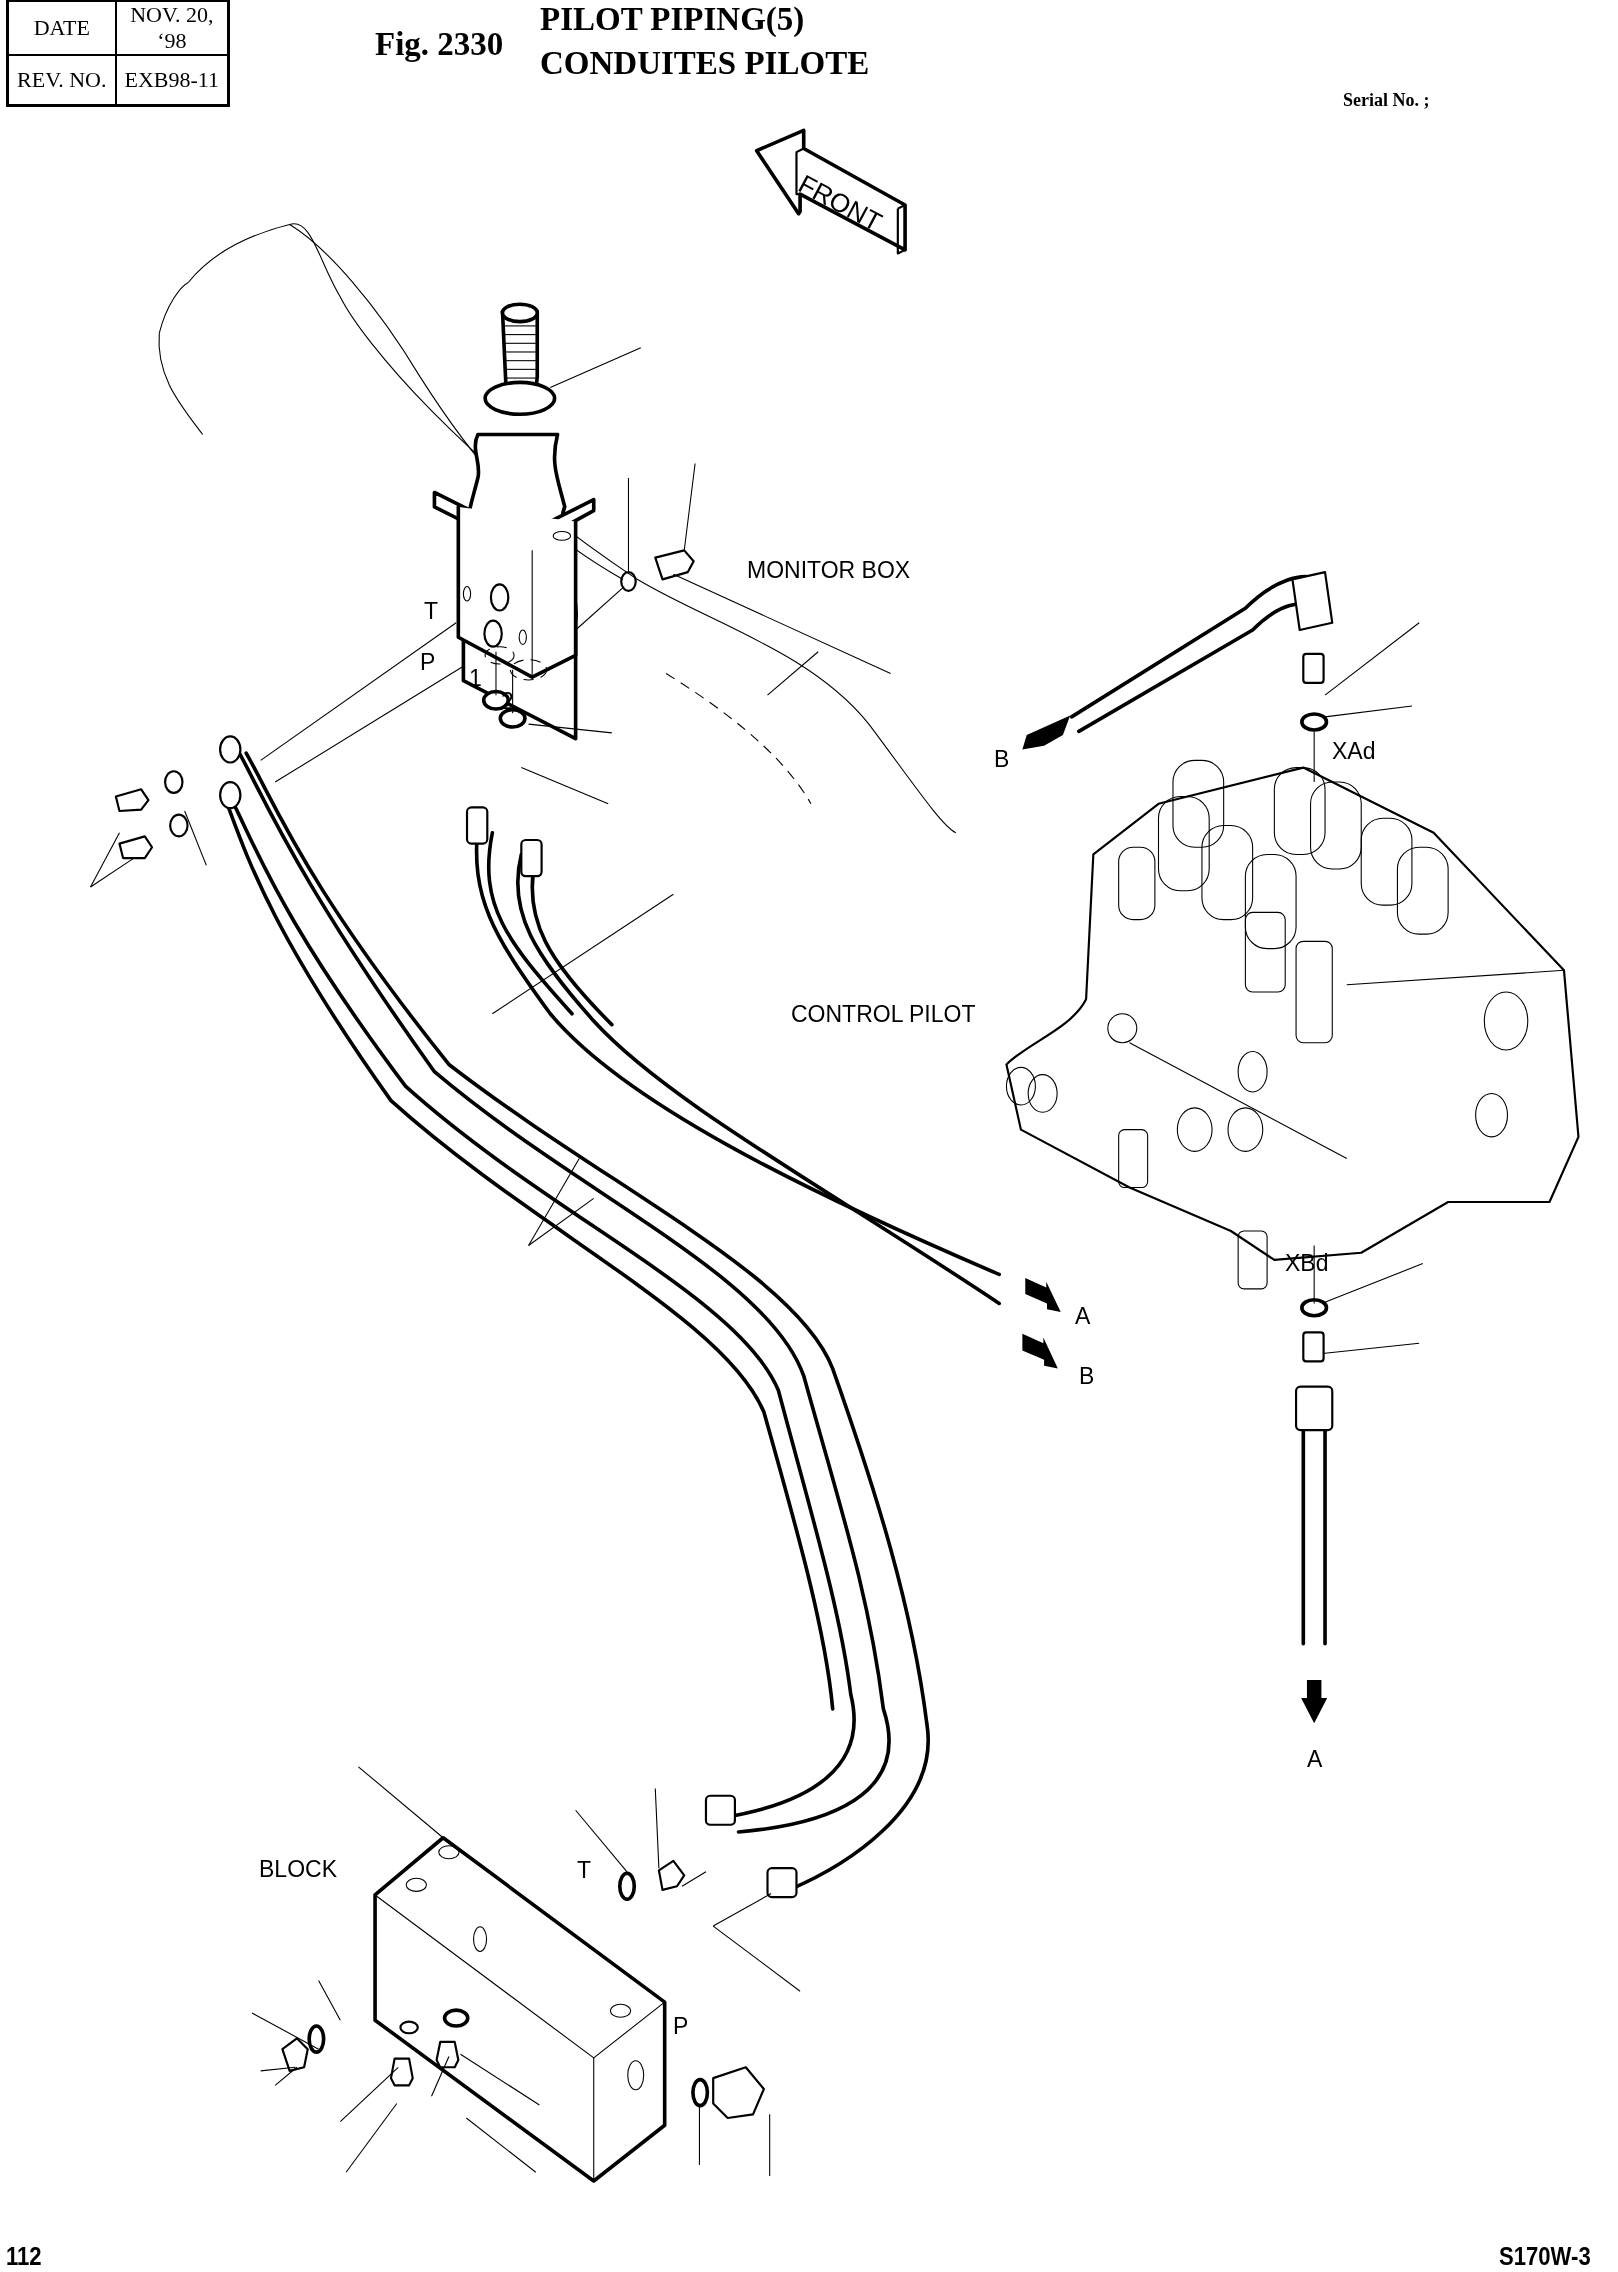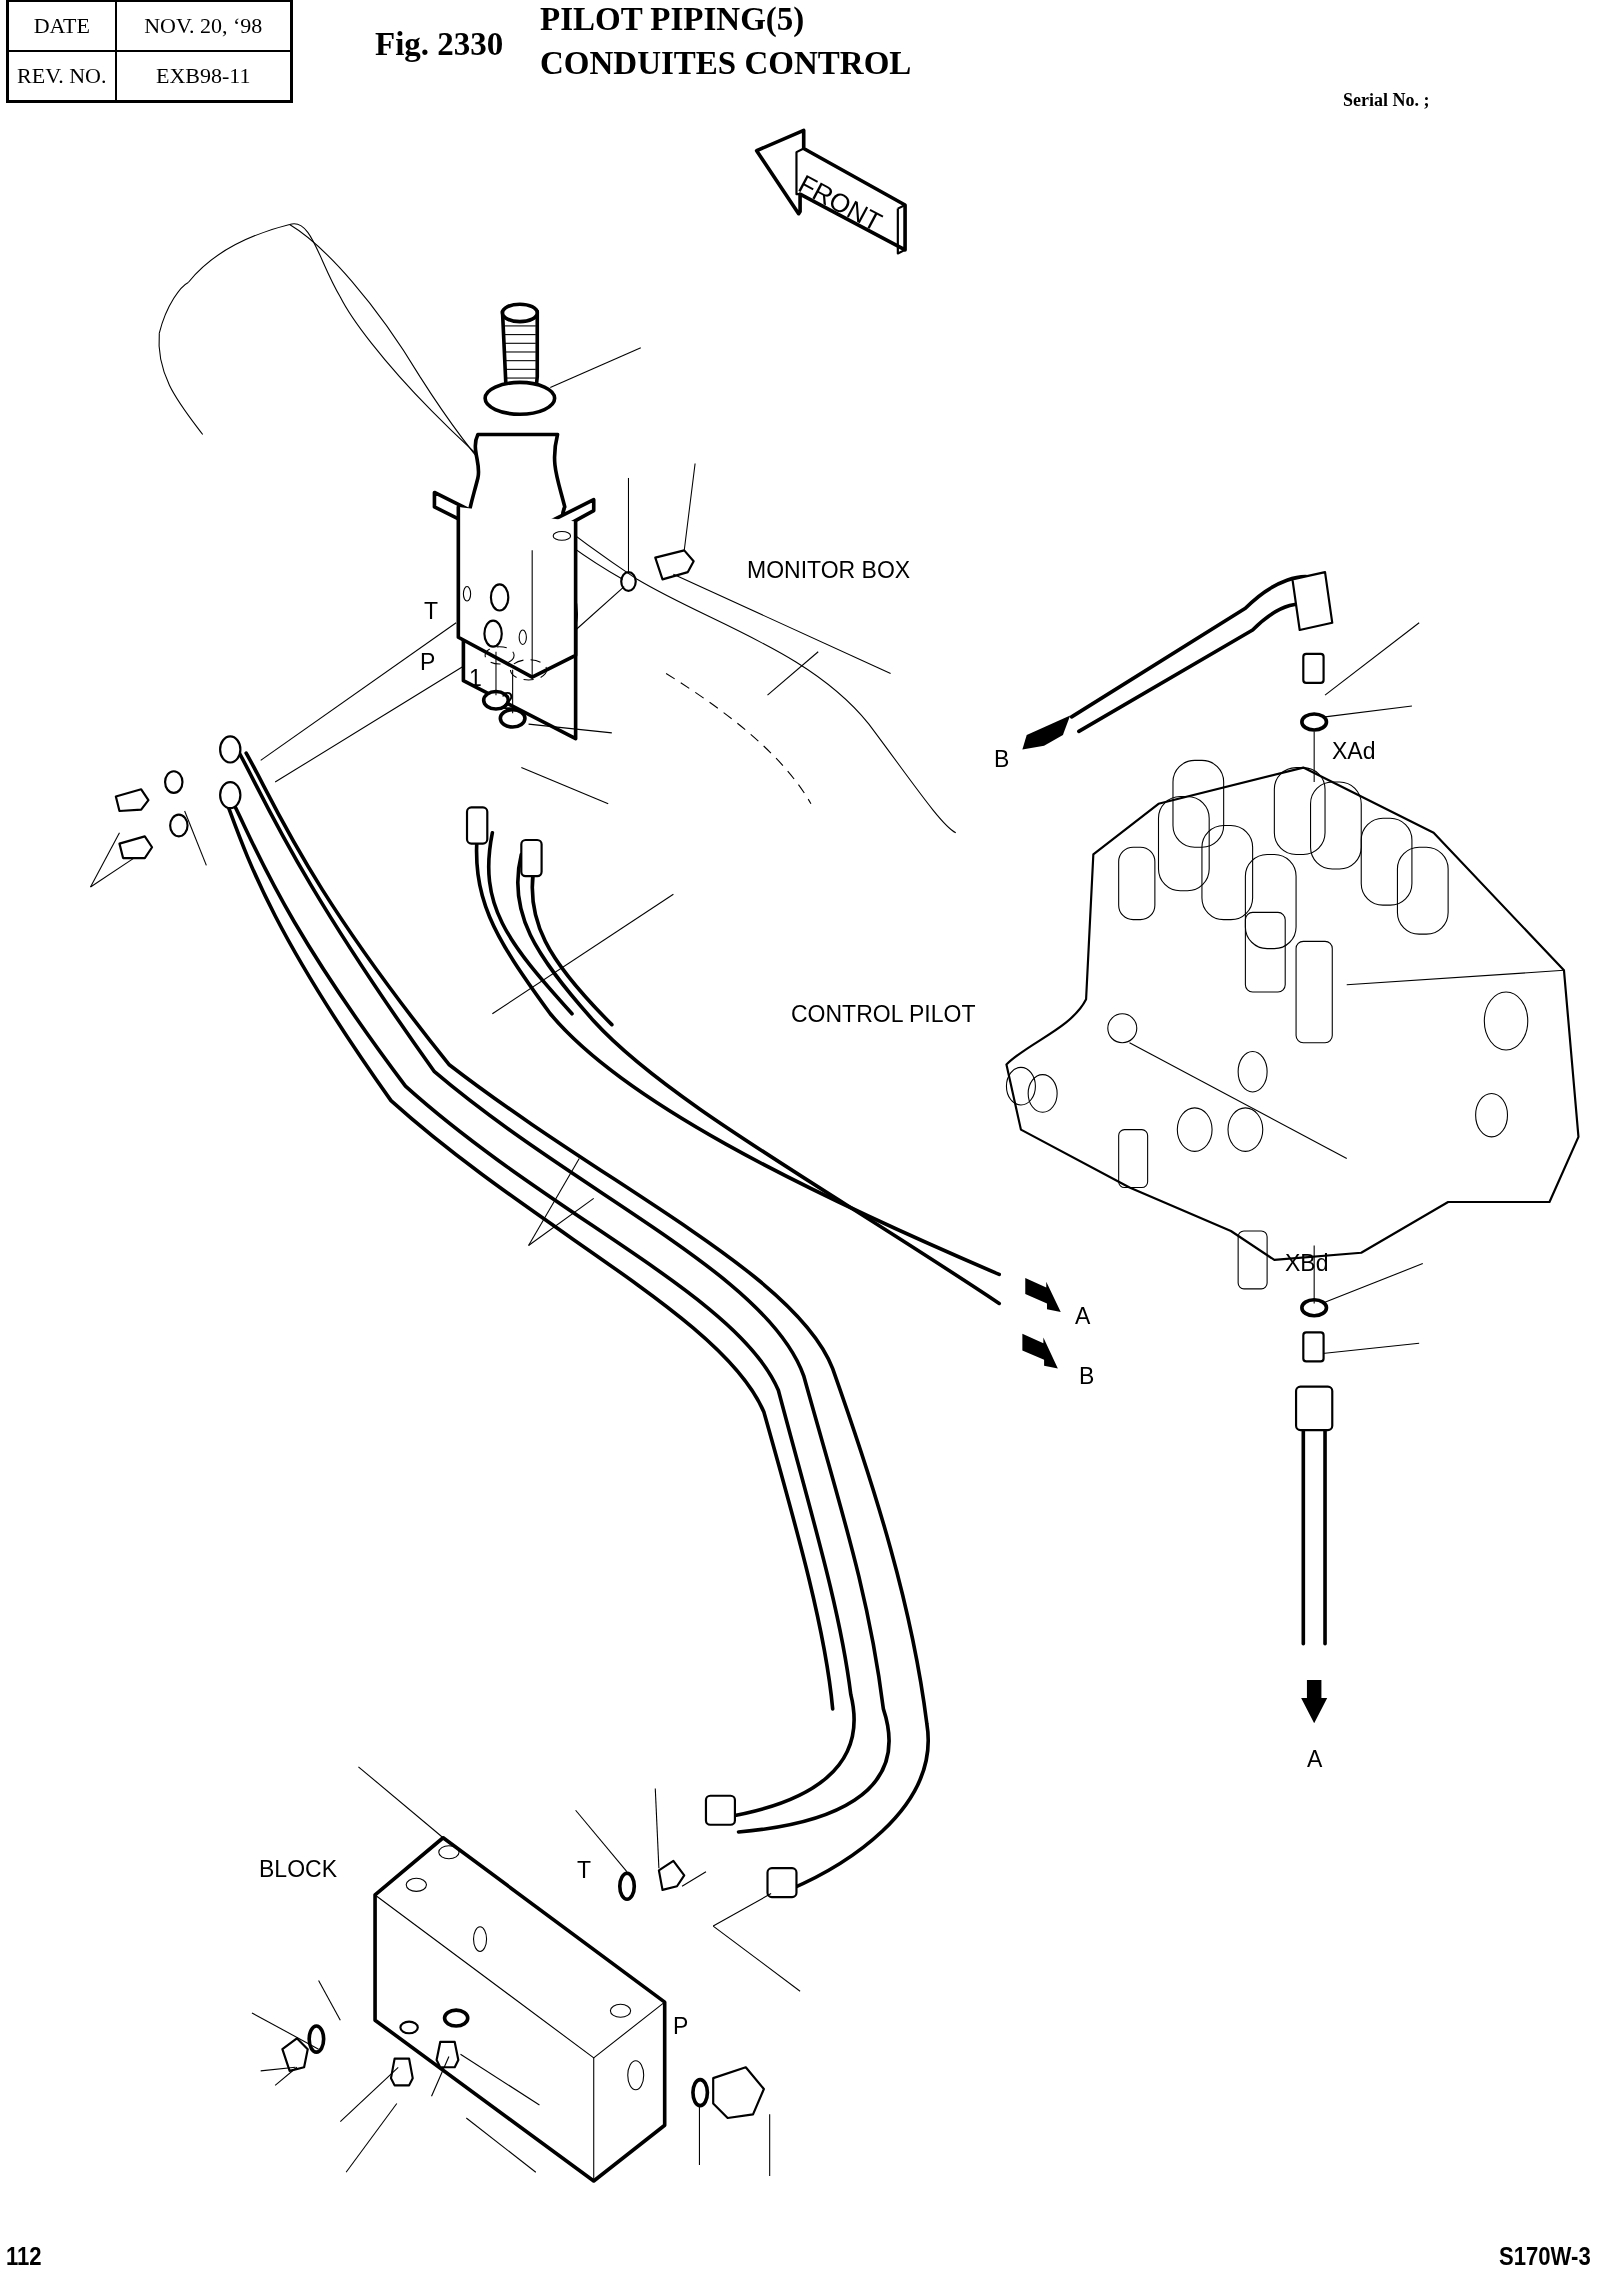--- a/index.html
+++ b/index.html
@@ -1,17 +1,17 @@
 <!DOCTYPE html>
 <html style="font-size:11.6px"><head>
 <meta charset="utf-8">
 <style>
   html, body { margin: 0; padding: 0; background: #ffffff; }
   body { width: 1619px; height: 2273px; position: relative; overflow: hidden; font-family: "Liberation Sans", sans-serif; color: #000; }
-  #header-table { position: absolute; left: 5.8px; top: 0; width: 287px; height: 101px; border: 3.6px solid #000; border-top: none; box-sizing: border-box; border-collapse: collapse; }
+  #header-table { position: absolute; left: 5.8px; top: 0; width: 224px; height: 101px; border: 3.6px solid #000; border-top: none; box-sizing: border-box; border-collapse: collapse; }
   #header-table td { border: 2.2px solid #000; font-family: "Liberation Serif", serif; font-size: 22px; text-align: center; padding: 0; height: 48px; }
   #header-table td.lbl { width: 106px; }
   .abs { position: absolute; white-space: nowrap; }
   .fig { font-family: "Liberation Serif", serif; font-weight: bold; }
   .lbl-sans { font-family: "Liberation Sans", sans-serif; font-size: 23px; }
   svg#drawing { position: absolute; left: 0; top: 0; }
   .thick { stroke: #000; stroke-width: 5; fill: none; stroke-linejoin: round; stroke-linecap: round; }
   .med { stroke: #000; stroke-width: 3; fill: none; stroke-linejoin: round; }
   .thin { stroke: #000; stroke-width: 1.5; fill: none; }
   .dash { stroke: #000; stroke-width: 1.5; fill: none; stroke-dasharray: 14 10; }
@@ -30,21 +30,21 @@
   </tr>
   <tr>
     <td class="lbl">REV. NO.</td>
     <td>EXB98-11</td>
   </tr>
 </tbody>
   </table>
 
 <div class="abs fig" style="left:375px; top:26px; font-size:33px;">Fig. 2330</div>
 <div class="abs fig" style="left:540px; top:1.4px; font-size:33px;">PILOT PIPING(5)</div>
-<div class="abs fig" style="left:540px; top:45px; font-size:33px;">CONDUITES CONTROL</div>
+<div class="abs fig" style="left:540px; top:45px; font-size:33px;">CONDUITES PILOTE</div>
 <div class="abs fig" style="left:1343px; top:90px; font-size:18px;">Serial No. ;</div>
 
 <svg id="drawing" width="1619" height="2273" viewBox="0 0 2236 3139">
 
   <g>
     <path class="thin" d="M260,390 C300,340 360,320 400,310 C430,300 440,360 470,410 C500,470 640,640 880,800 C980,860 1120,900 1200,1000 C1260,1080 1300,1140 1320,1150"></path>
     <path class="thin" d="M220,460 C230,420 250,395 260,390"></path>
     <path class="thin" d="M220,460 C215,520 250,560 280,600"></path>
     <path class="thin" d="M400,310 C450,340 520,420 580,520 C650,630 720,720 860,800"></path>
     <path class="dash" d="M920,930 C1000,980 1080,1040 1120,1110"></path>

